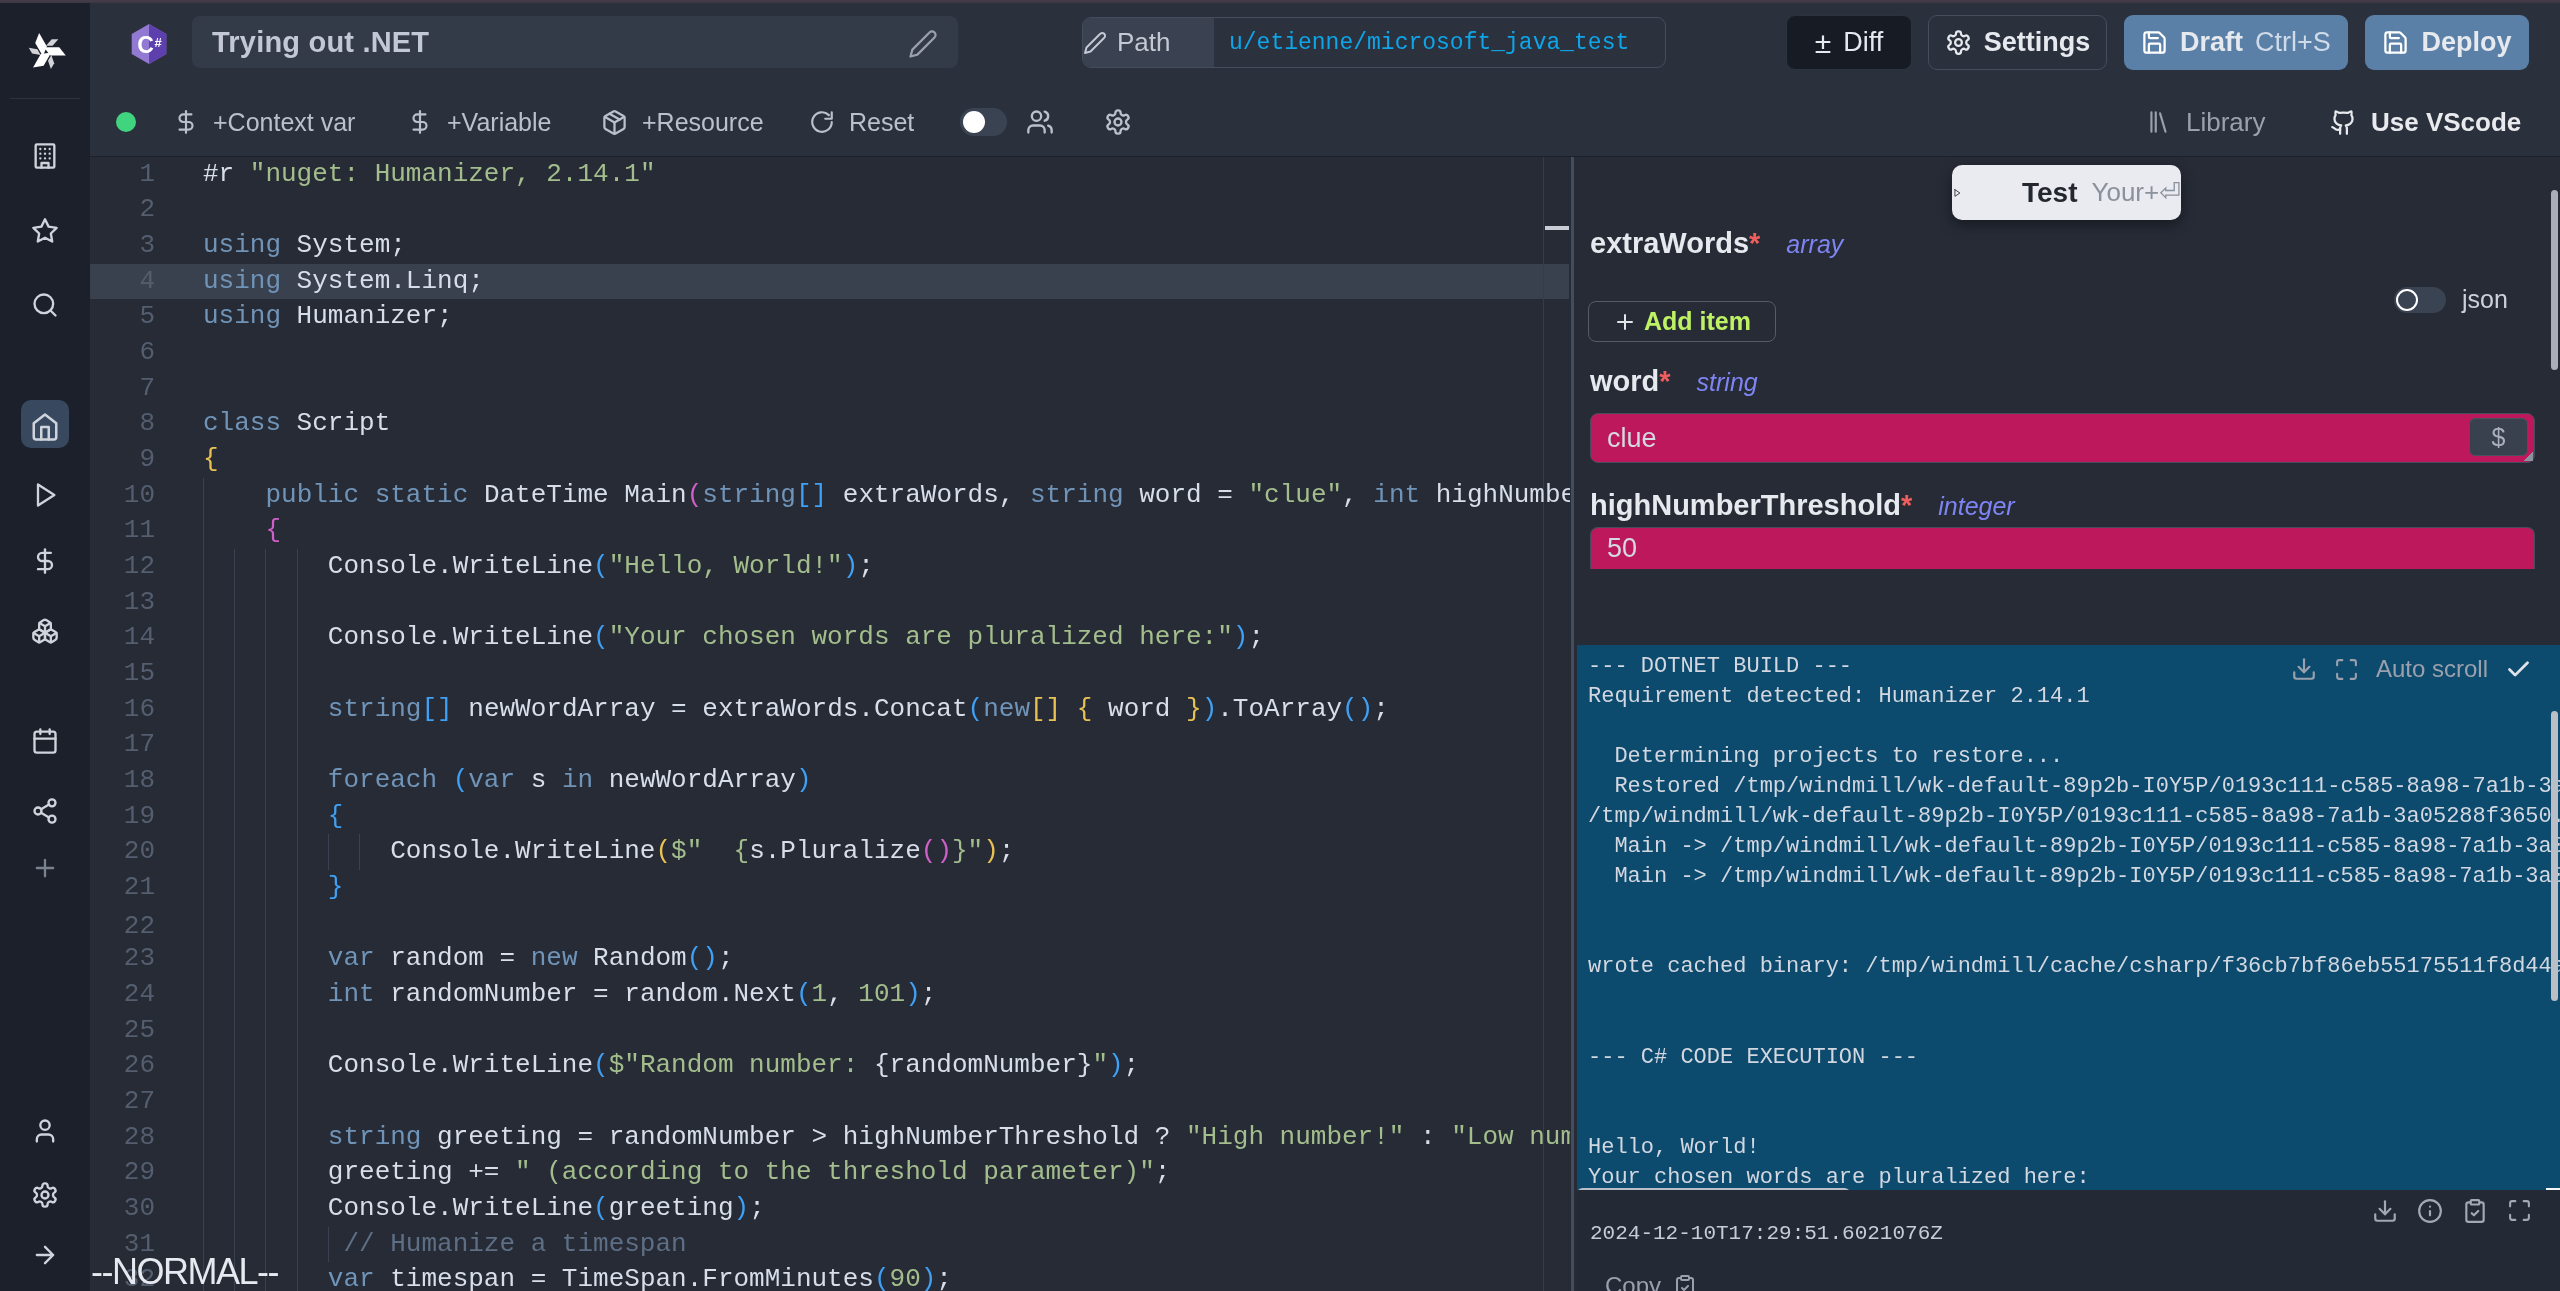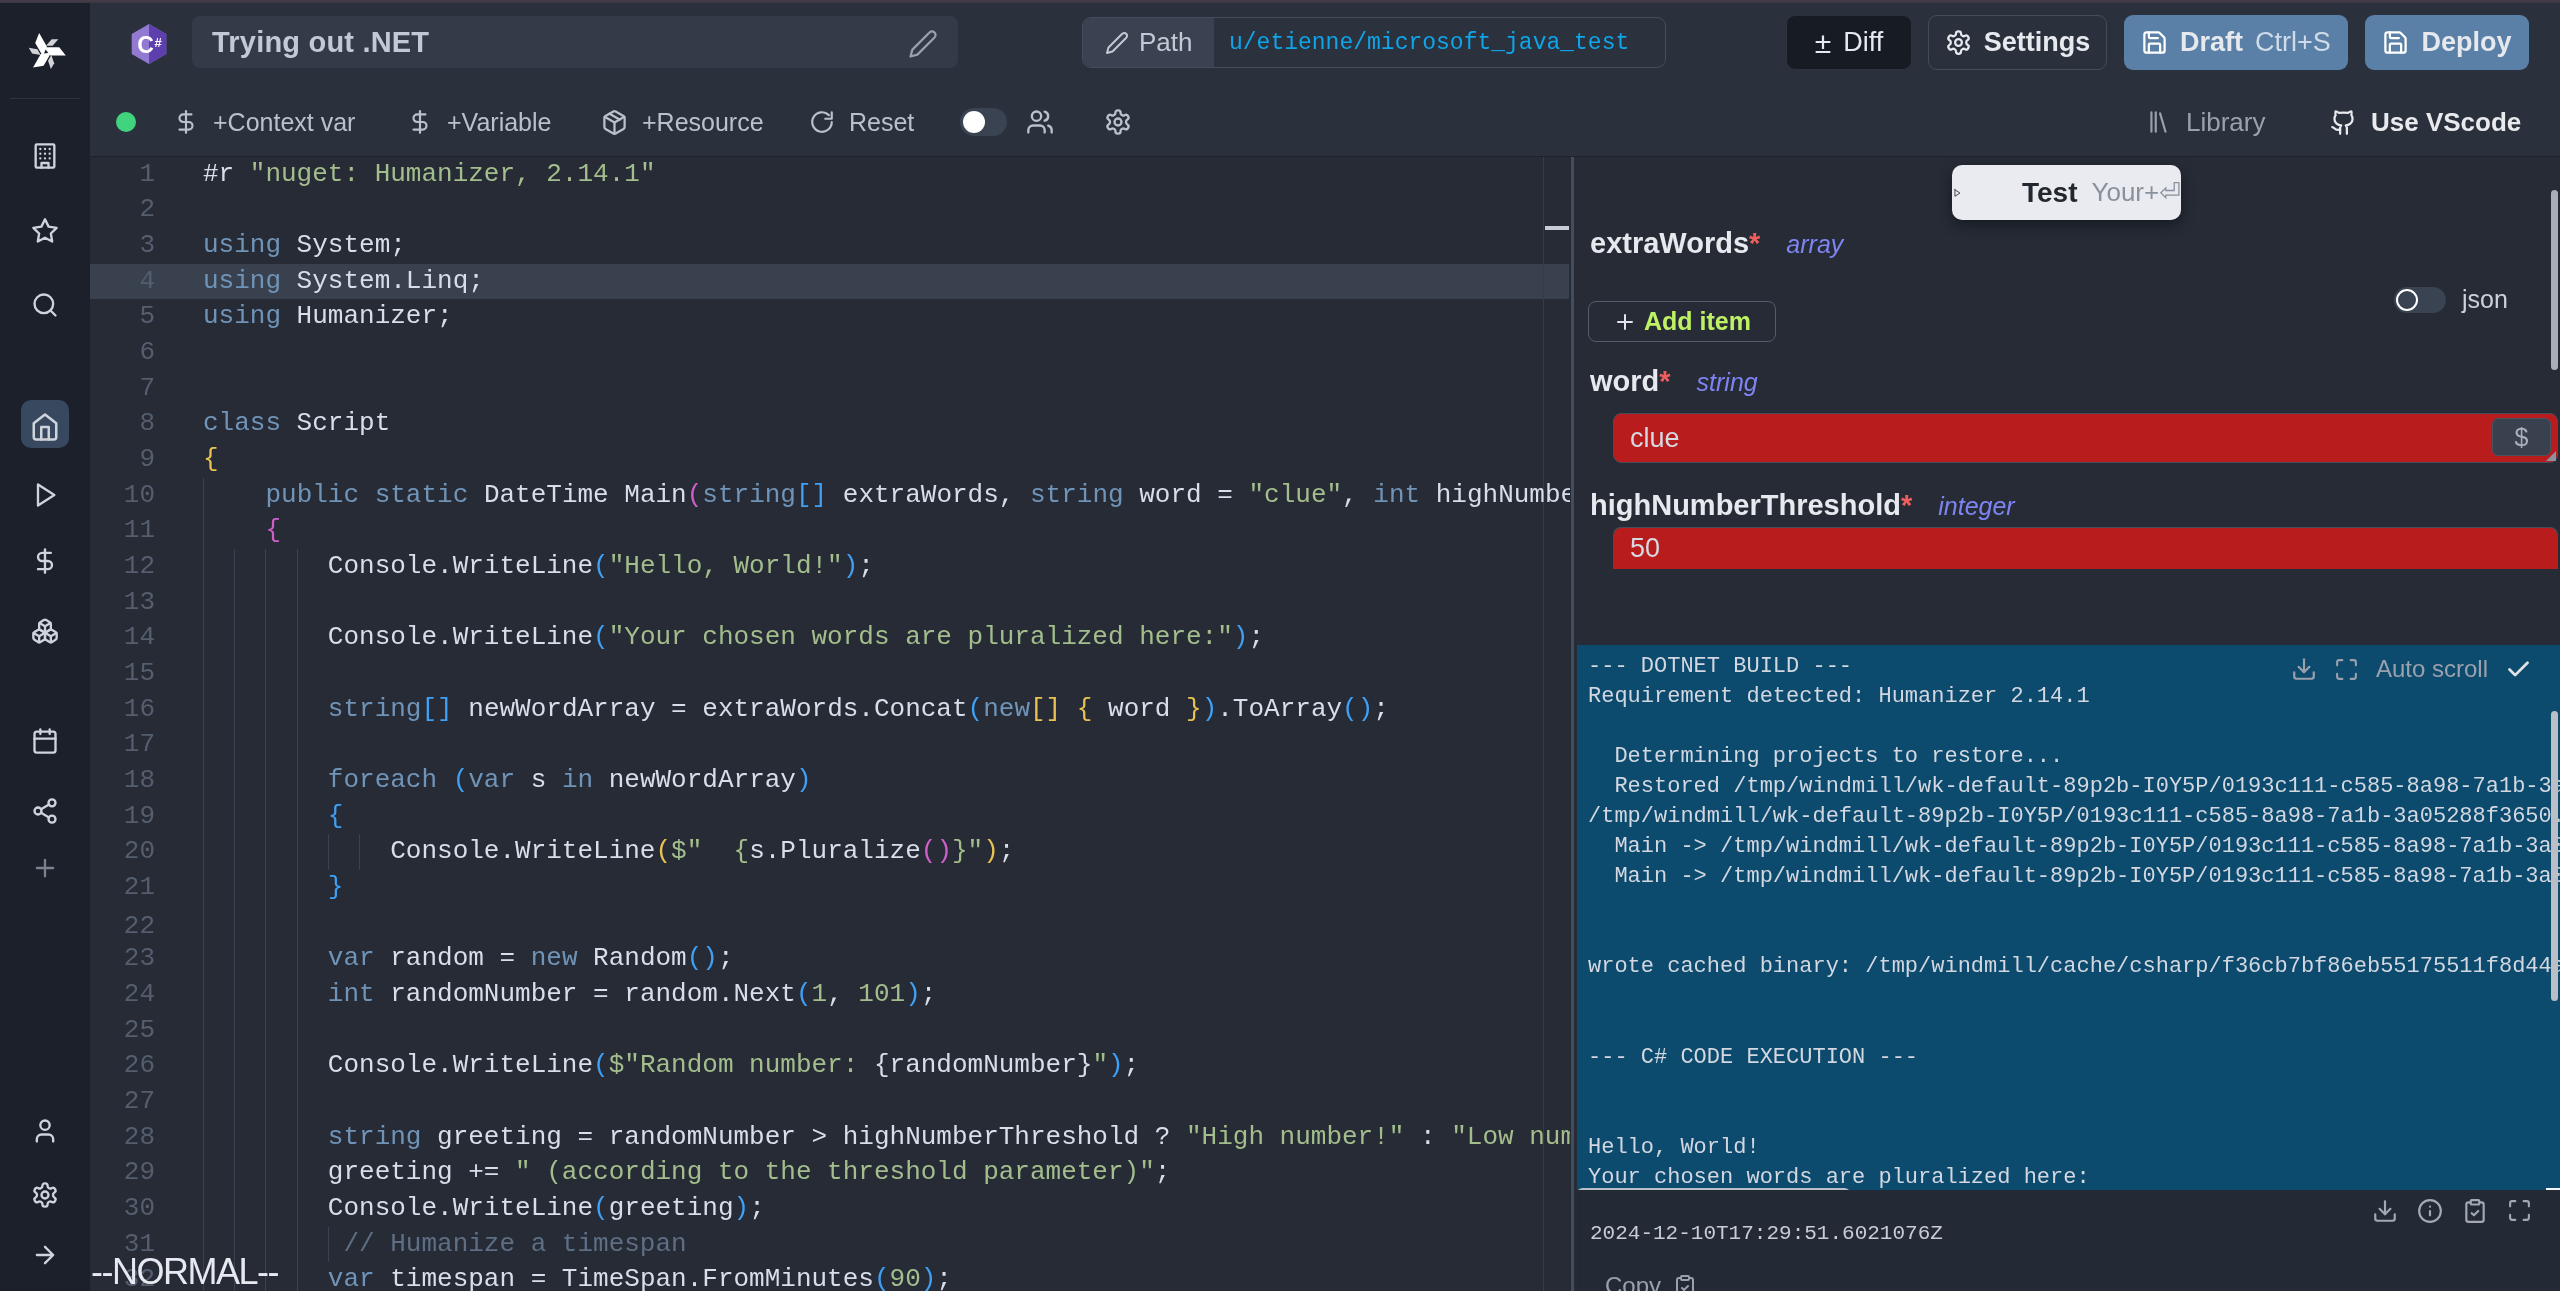--- a/index.html
+++ b/index.html
@@ -13,21 +13,21 @@
 .sic { position:absolute; left:50%; transform:translateX(-50%); display:flex; }
 
 #topbar { position:absolute; left:90px; top:3px; width:2470px; height:85px; background:#2a303c; }
 #row2 { position:absolute; left:90px; top:88px; width:2470px; height:69px; background:#2a303c; border-bottom:1px solid #1d212b; }
 
 .csharp { position:absolute; left:131px; top:24px; }
 #titlebox { position:absolute; left:192px; top:16px; width:766px; height:52px; background:#333a48; border-radius:8px; color:#c3c9d4; }
 #titlebox .t { position:absolute; left:20px; top:10px; font-size:29px; font-weight:700; letter-spacing:.2px; }
 #titlebox .p { position:absolute; right:20px; top:13px; }
 #pathbox { position:absolute; left:1082px; top:17px; width:584px; height:51px; border:1px solid #454d5c; border-radius:9px; background:#2b313d; overflow:hidden; }
-#pathbox .lft { position:absolute; left:0; top:0; width:131px; height:100%; background:#3a4150; display:flex; align-items:center; gap:10px; padding-left:22px; color:#c3c9d4; font-size:26px; }
+#pathbox .lft { position:absolute; left:0; top:0; width:131px; height:100%; background:#3a4150; display:flex; align-items:center; gap:10px; color:#c3c9d4; font-size:26px; }
 #pathbox .rgt { position:absolute; left:146px; top:0; height:100%; display:flex; align-items:center; font-family:"Liberation Mono", monospace; font-size:23px; color:#0ea5e9; }
 
 .btn { position:absolute; top:15px; height:55px; border-radius:9px; display:flex; align-items:center; justify-content:center; gap:12px; font-size:27px; color:#e6e9ee; }
 #bdiff { left:1786px; width:126px; background:#171b24; border:1px solid #2c323e; }
 #bsettings { left:1928px; width:179px; border:1px solid #454d5c; font-weight:600; }
 #bdraft { left:2124px; width:224px; background:#5b80a7; font-weight:700; }
 #bdraft .k { font-weight:400; color:#cfdbe9; }
 #bdeploy { left:2365px; width:164px; background:#5b80a7; font-weight:700; }
 
 #row2 .item { position:absolute; top:0; height:68px; display:flex; align-items:center; gap:14px; color:#bac1cc; font-size:25px; }
@@ -53,21 +53,21 @@
 
 #rpanel { position:absolute; left:1577px; top:157px; width:983px; height:1134px; background:#262b36; }
 #testbtn { position:absolute; left:375px; top:8px; width:229px; height:55px; background:#e9ebf0; border-radius:10px; box-shadow:0 5px 14px rgba(0,0,0,.4); display:flex; align-items:center; justify-content:center; gap:14px; }
 #testbtn .t { font-size:28px; font-weight:700; color:#23272f;margin-left:46px; }
 #testbtn .kk { font-size:26px; color:#8a919d; }
 .flabel { position:absolute; left:13px; font-size:29px; font-weight:700; color:#e6e9ee; }
 .flabel .ast { color:#ef5d5d; }
 .ftype { font-family:"Liberation Sans", sans-serif; font-style:italic; font-weight:400; font-size:25px; color:#7e85f2; margin-left:26px; }
 #additem { position:absolute; left:11px; top:144px; width:188px; height:41px; border:1px solid #545c6a; border-radius:8px; display:flex; align-items:center; justify-content:center; gap:7px; color:#bef264; font-size:25px; font-weight:600; }
 #jsontgl { position:absolute; left:817px; top:128px; display:flex; align-items:center; gap:16px; color:#ccd1d9; font-size:25px; }
-.finput { position:absolute; left:13px; width:945px; height:50px; background:#b91c1c; border:1px solid #454d5c; border-radius:8px; color:#d5dae2; font-size:27px; display:flex; align-items:center; padding-left:16px;margin-left:23px; }
+.finput { position:absolute; left:13px; width:945px; height:50px; background:#be185d; border:1px solid #454d5c; border-radius:8px; color:#d5dae2; font-size:27px; display:flex; align-items:center; padding-left:16px; }
 #dollarbadge { position:absolute; right:6px; top:4px; width:59px; height:38px; background:#39404e; border:1px solid #4a5260; border-radius:6px; color:#aab0bb; font-size:25px; display:flex; align-items:center; justify-content:center; }
 .rz { position:absolute; right:1px; bottom:1px; width:10px; height:10px; background:linear-gradient(135deg,transparent 50%,#8b919d 50%); clip-path:polygon(100% 0,100% 100%,0 100%); }
 
 #tabs { position:absolute; left:0; top:411px; width:100%; height:66px; background:#262b36; border-top:1px solid #3f4654; }
 #tabs .t1 { position:absolute; left:27px; top:19px; font-size:24px; color:#e5e8ed; }
 #tabs .t2 { position:absolute; left:231px; top:19px; font-size:24px; color:#8e96a2; }
 #tabs .u1 { position:absolute; left:0px; top:60px; width:200px; height:5px; background:#eef0f4; }
 #tabs .u2 { position:absolute; left:200px; top:60px; width:103px; height:5px; background:#4d5564; }
 
 #logpanel { position:absolute; left:0; top:488px; width:100%; height:556px; background:#0c4a6e; overflow:hidden; }

